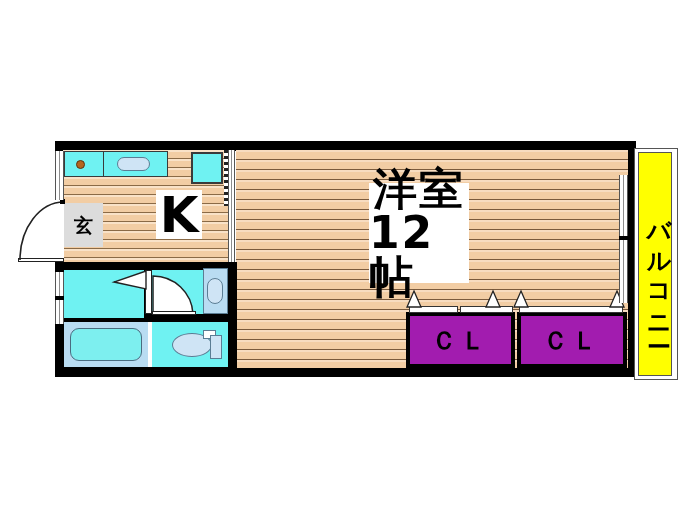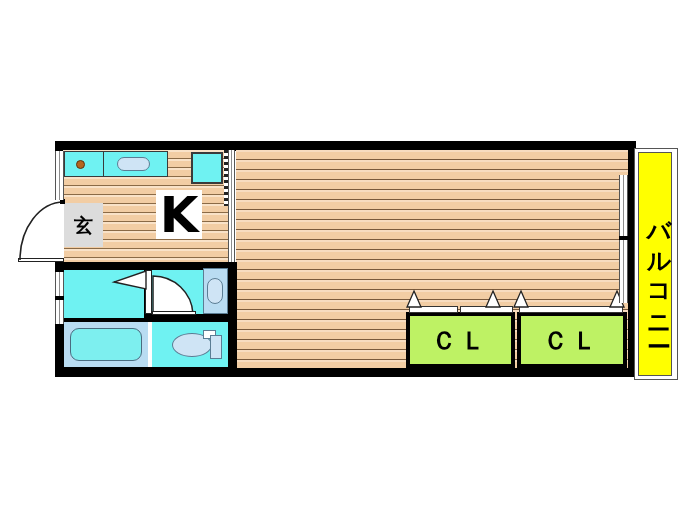--- a/index.html
+++ b/index.html
@@ -34,21 +34,21 @@
   .floor-wood-k{
      background-color: #f4cfa8;
      background-image: repeating-linear-gradient(
         to bottom,
         #f9e2c8 0px, #f9e2c8 2px,
         #f2cda4 2px, #f2cda4 8px,
         #8a6a46 8px, #8a6a46 9px);
   }
   .cyan      { background: #6ff2f2; }
   .cyan-lt   { background: #b9dcf2; }
-  .red       { background: #bef264; }
+  .red       { background: #a21caf; }
   .yellow    { background: #ffff00; }
   .white     { background: #ffffff; }
   .gray-tile { background: #dcdcdc; }
 
   
   .label {
     display: flex;
     align-items: center;
     justify-content: center;
     color: #000;
@@ -214,20 +214,24 @@
   <div class="abs" style="left:460px; top:306px; width:53px; height:7px; background:#fff; border:1px solid #333;"></div>
   <div class="abs" style="left:519px; top:306px; width:104px; height:7px; background:#fff; border:1px solid #333;"></div>
 
   <svg class="abs" style="left:404px; top:291px;" width="224" height="18" viewBox="0 0 224 18">
     <polygon points="10,0 17,16 3,16" fill="#ffffff" stroke="#222" stroke-width="1.3"></polygon>
     <polygon points="89,0 96,16 82,16" fill="#ffffff" stroke="#222" stroke-width="1.3"></polygon>
     <polygon points="117,0 124,16 110,16" fill="#ffffff" stroke="#222" stroke-width="1.3"></polygon>
     <polygon points="213,0 220,16 206,16" fill="#ffffff" stroke="#222" stroke-width="1.3"></polygon>
   </svg>
 
+  <div class="abs label lbl-room" style="left:369px; top:183px; width:100px; height:100px;">
+    <span>洋室</span>
+    <span>12帖</span>
+  </div>
 
   <div class="abs win-v" style="left:619px; top:175px; width:9px; height:128px;"></div>
   <div class="abs win-v-inner" style="left:623px; top:175px; width:1px; height:128px;"></div>
   <div class="abs wall" style="left:619px; top:236px; width:9px; height:4px;"></div>
 
   <div class="abs" style="left:634px; top:148px; width:44px; height:232px; background:#ffffff; border:1px solid #555;"></div>
   <div class="abs yellow label lbl-balcony" style="left:638px; top:152px; width:34px; height:224px; border:1px solid #555;">
     <span>バルコニー</span>
   </div>
 

